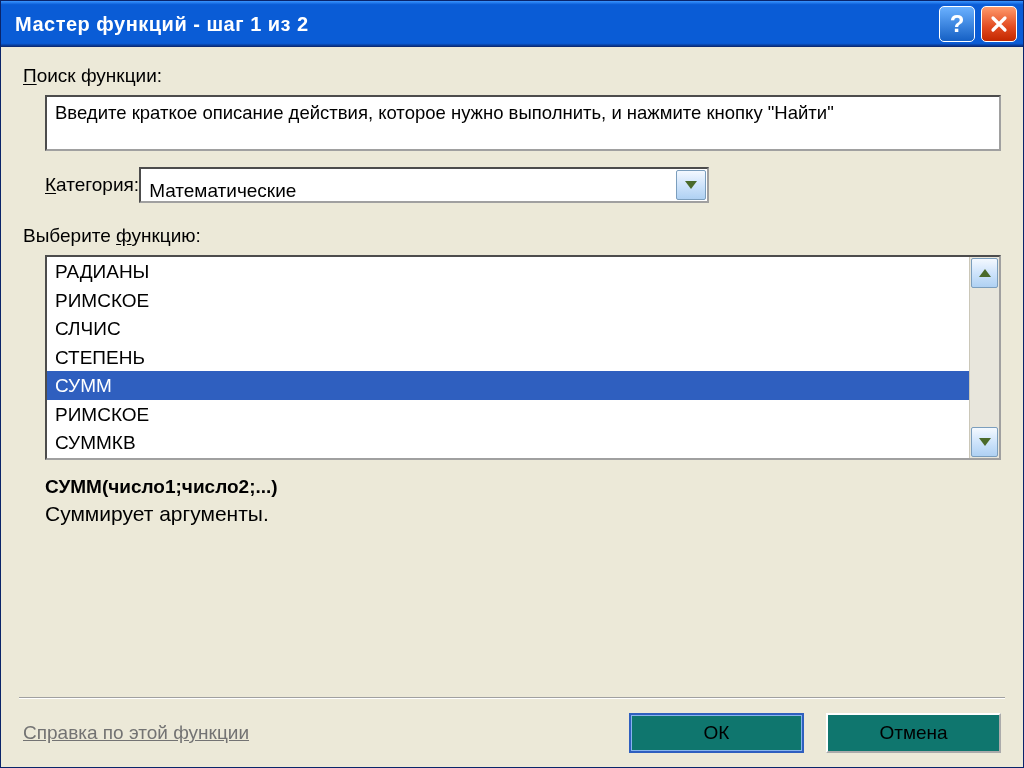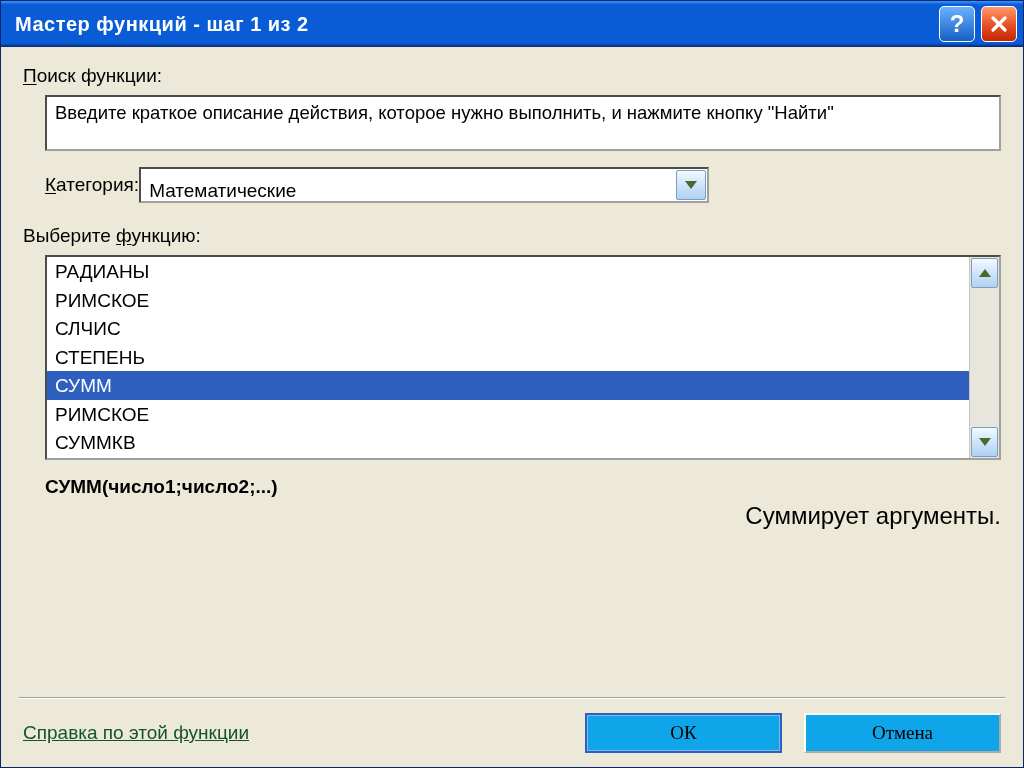--- a/index.html
+++ b/index.html
@@ -176,53 +176,52 @@
     cursor: pointer;
     margin: 1px;
   }
   .scroll-track { flex: 1; }
   .syntax {
     font-weight: bold;
     font-size: 19px;
     margin: 6px 0 4px 22px;
   }
   .description {
-    font-size: 24px;
+    font-size: 21px;
     margin: 0 0 0 22px;
-    text-align: right;
   }
   .spacer { flex: 1; }
   .separator {
     height: 2px;
     margin: 0 -4px 14px -4px;
     border-top: 1px solid #a0a0a0;
     border-bottom: 1px solid #fff;
   }
   .footer-row {
     display: flex;
     align-items: center;
   }
   .help-link {
-    color: #14532d;
+    color: #737373;
     text-decoration: underline;
     font-size: 19px;
     cursor: pointer;
     margin-left: 0;
   }
   .footer-buttons {
     margin-left: auto;
     display: flex;
     gap: 22px;
   }
   .footer-btn {
-    width: 197px;
+    width: 175px;
     height: 40px;
-    background: #0ea5e9;
+    background: #0f766e;
     border: 2px outset #fff;
-    font-family: Liberation Serif, serif;
+    font-family: Liberation Sans, sans-serif;
     font-size: 19px;
     cursor: pointer;
   }
   .footer-btn.default-btn {
     border: 2px solid #2f5fbf;
     box-shadow: inset 0 0 0 1px #88b4ee;
   }
 </style>
 </head>
 <body>

